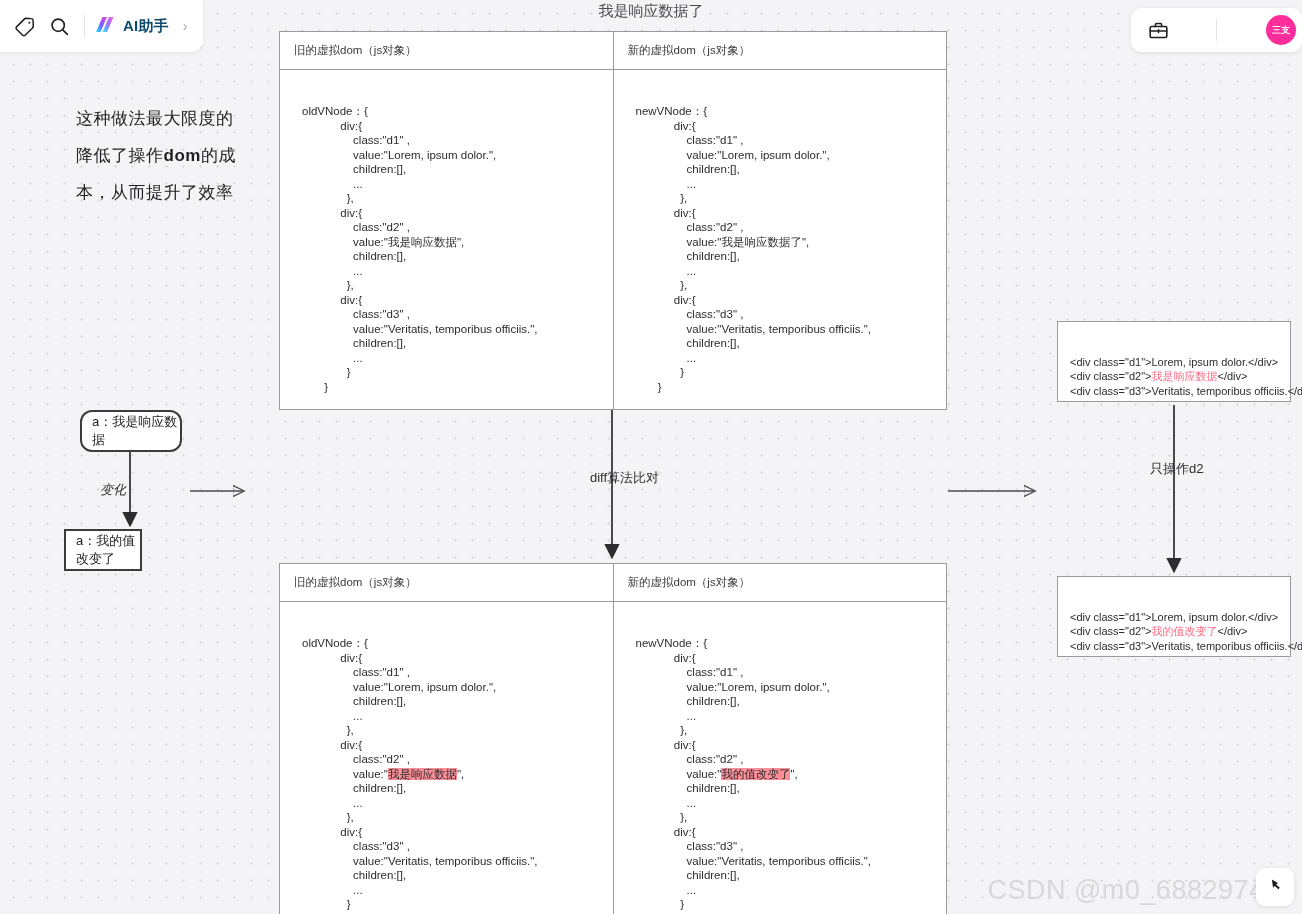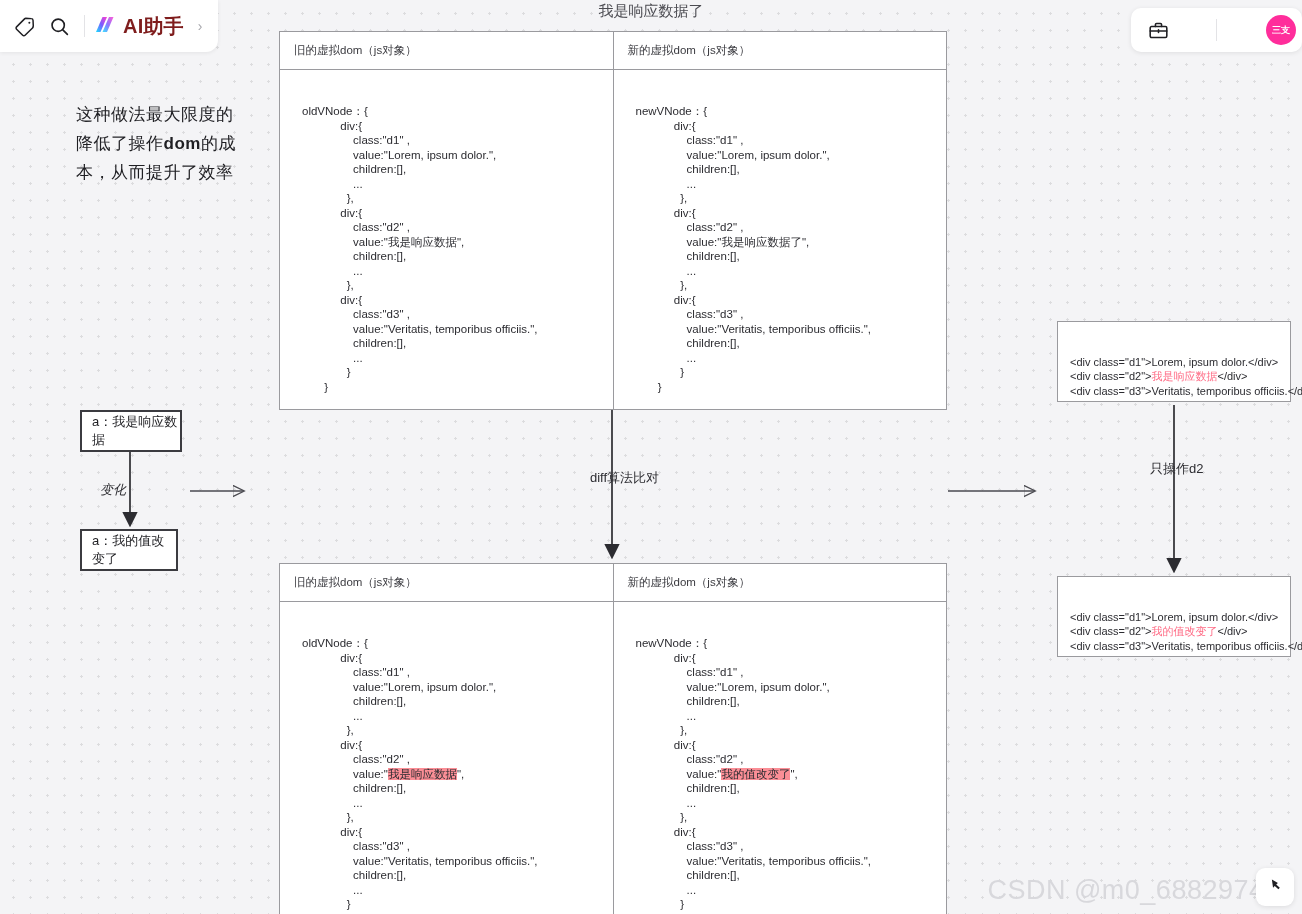--- a/index.html
+++ b/index.html
@@ -35,21 +35,21 @@
     cursor: pointer;
   }
   .tb-sep {
     width: 1px; height: 22px; background: #e3e3e6; margin: 0 8px;
   }
   .ai-btn {
     display: flex; align-items: center; gap: 6px;
     padding: 0 2px; cursor: pointer;
   }
   .ai-label {
-    font-size: 20px; font-weight: bold; color: #7f1d1d; letter-spacing: .2px;
+    font-size: 15px; font-weight: bold; color: #0c4a6e; letter-spacing: .2px;
   }
   .ai-chevron { color: #a6a6ab; font-size: 14px; margin-left: 8px; }
 
   .toolbar-right {
     position: absolute; right: 0; top: 8px;
     height: 44px;
     display: flex; align-items: center;
     background: #ffffff;
     border-radius: 10px;
     box-shadow: 0 1px 5px rgba(0,0,0,0.09);
@@ -70,21 +70,21 @@
     position: absolute; left: 0; right: 0; top: 2px;
     text-align: center;
     font-size: 15px; color: #4c4c52;
     z-index: 5;
   }
 
   
   .note {
     position: absolute; left: 76px; top: 100px;
     width: 170px;
-    font-size: 17px; line-height: 29px;
+    font-size: 17px; line-height: 37px;
     color: #1f1f23;
     letter-spacing: .5px;
   }
   .note b { font-weight: bold; }
 
   
   .code-table {
     position: absolute;
     background: #ffffff;
     border: 1px solid #9a9a9e;
@@ -350,22 +350,22 @@
 <div class="out-box" style="left:1057px; top:321px; width:234px; height:81px;">
 <span>&lt;div class="d1"&gt;Lorem, ipsum dolor.&lt;/div&gt;</span>
 <span>&lt;div class="d2"&gt;</span><span class="pink">我是响应数据</span><span>&lt;/div&gt;</span>
 <span>&lt;div class="d3"&gt;Veritatis, temporibus officiis.&lt;/div&gt;</span></div>
 
 <div class="out-box" style="left:1057px; top:576px; width:234px; height:81px;">
 <span>&lt;div class="d1"&gt;Lorem, ipsum dolor.&lt;/div&gt;</span>
 <span>&lt;div class="d2"&gt;</span><span class="pink">我的值改变了</span><span>&lt;/div&gt;</span>
 <span>&lt;div class="d3"&gt;Veritatis, temporibus officiis.&lt;/div&gt;</span></div>
 
-<div class="flow-box" style="left:80px; top:410px; width:102px; height:42px;">a：我是响应数据</div>
-<div class="flow-box" style="left:80px; top:529px; width:98px; height:42px;">a：我的值改变了</div>
+<div class="flow-box" style="left:80px; top:410px; width:102px; height:42px;border-radius:12px;">a：我是响应数据</div>
+<div class="flow-box" style="left:64px; top:529px; width:78px; height:42px;">a：我的值改变了</div>
 
 <div class="conn-label" style="left:100px; top:481px;font-style:italic;">变化</div>
 <div class="conn-label" style="left:590px; top:469px;">diff算法比对</div>
 <div class="conn-label" style="left:1150px; top:460px;">只操作d2</div>
 
 <div class="watermark">CSDN @m0_68829748</div>
 
 <div class="cursor-btn">
   <span>
     <svg width="17" height="17" viewBox="0 0 24 24">

